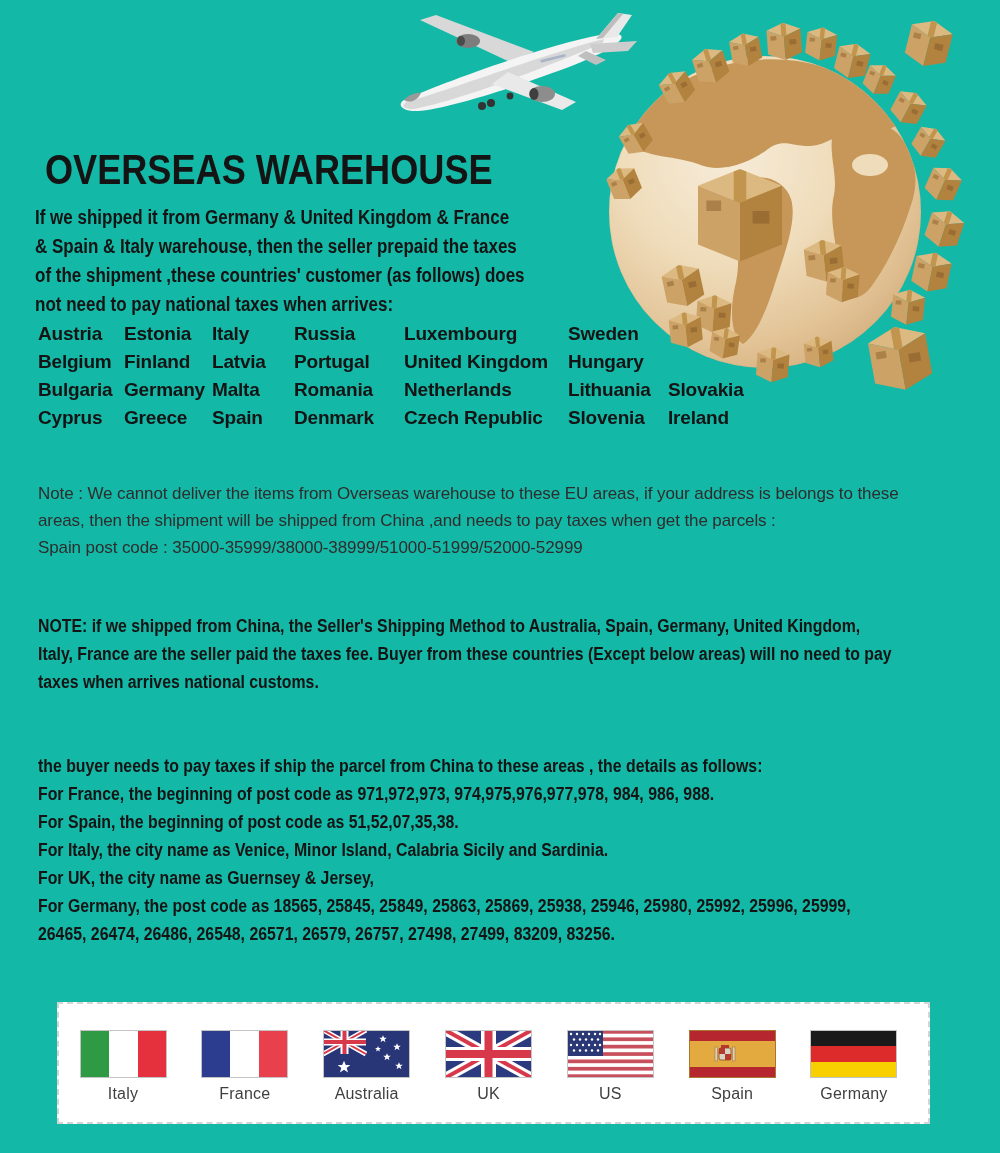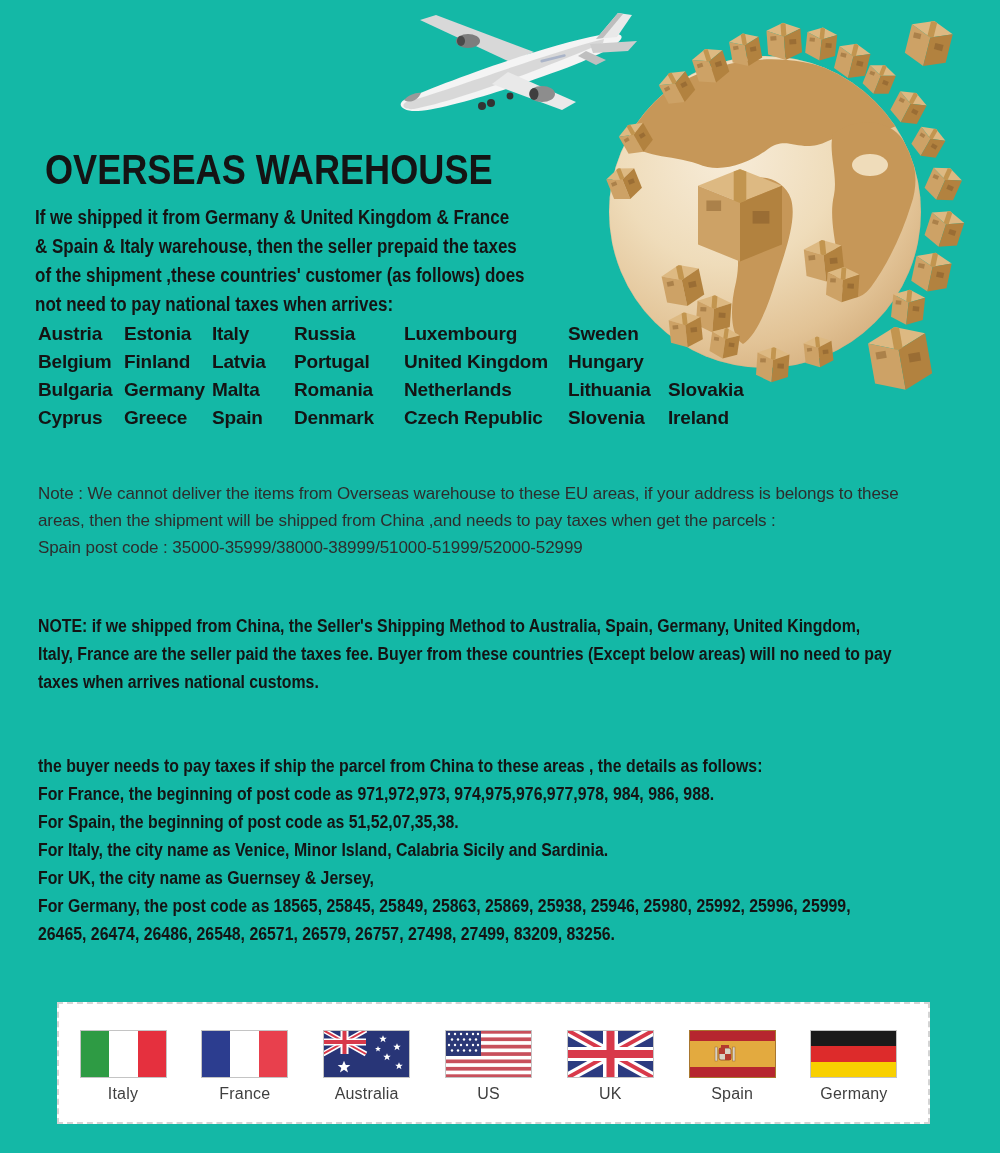--- a/index.html
+++ b/index.html
@@ -280,20 +280,36 @@
           <use href="#star5" transform="translate(60,9) scale(0.9)"></use>
           <use href="#star5" transform="translate(74,17) scale(0.9)"></use>
           <use href="#star5" transform="translate(64,27) scale(0.9)"></use>
           <use href="#star5" transform="translate(55,19) scale(0.7)"></use>
           <use href="#star5" transform="translate(76,36) scale(0.9)"></use>
           <rect x="0.5" y="0.5" width="86" height="47" fill="none" stroke="#c4c4c4"></rect>
         </svg>
         <div class="flag-label">Australia</div>
       </div>
 
+
+      <div class="flag-item">
+        <svg width="87" height="48" viewBox="0 0 87 48">
+          <rect width="87" height="48" fill="#2c3b80"></rect>
+          <line x1="0" y1="0" x2="87" y2="48" stroke="#ffffff" stroke-width="10"></line>
+          <line x1="87" y1="0" x2="0" y2="48" stroke="#ffffff" stroke-width="10"></line>
+          <line x1="0" y1="0" x2="87" y2="48" stroke="#d8394a" stroke-width="4"></line>
+          <line x1="87" y1="0" x2="0" y2="48" stroke="#d8394a" stroke-width="4"></line>
+          <rect x="36" width="15" height="48" fill="#ffffff"></rect>
+            <rect y="17" width="87" height="14" fill="#ffffff"></rect>
+          <rect x="39.5" width="8" height="48" fill="#d8394a"></rect>
+            <rect y="20" width="87" height="8" fill="#d8394a"></rect>
+          <rect x="0.5" y="0.5" width="86" height="47" fill="none" stroke="#c4c4c4"></rect>
+        </svg>
+        <div class="flag-label">UK</div>
+      </div>
 
       <div class="flag-item">
         <svg width="87" height="48" viewBox="0 0 87 48">
           <rect width="87" height="48" fill="#ffffff"></rect>
           <g fill="#c8505c">
             <rect y="0" width="87" height="3.7"></rect>
               <rect y="7.4" width="87" height="3.7"></rect>
               <rect y="14.8" width="87" height="3.7"></rect>
             <rect y="22.2" width="87" height="3.7"></rect>
               <rect y="29.5" width="87" height="3.7"></rect>
@@ -325,36 +341,20 @@
               <circle cx="25" cy="20.5" r="1.2"></circle>
               <circle cx="31" cy="20.5" r="1.2"></circle>
           </g>
           <rect x="0.5" y="0.5" width="86" height="47" fill="none" stroke="#c4c4c4"></rect>
         </svg>
         <div class="flag-label">US</div>
       </div>
 
       <div class="flag-item">
         <svg width="87" height="48" viewBox="0 0 87 48">
-          <rect width="87" height="48" fill="#2c3b80"></rect>
-          <line x1="0" y1="0" x2="87" y2="48" stroke="#ffffff" stroke-width="10"></line>
-          <line x1="87" y1="0" x2="0" y2="48" stroke="#ffffff" stroke-width="10"></line>
-          <line x1="0" y1="0" x2="87" y2="48" stroke="#d8394a" stroke-width="4"></line>
-          <line x1="87" y1="0" x2="0" y2="48" stroke="#d8394a" stroke-width="4"></line>
-          <rect x="36" width="15" height="48" fill="#ffffff"></rect>
-            <rect y="17" width="87" height="14" fill="#ffffff"></rect>
-          <rect x="39.5" width="8" height="48" fill="#d8394a"></rect>
-            <rect y="20" width="87" height="8" fill="#d8394a"></rect>
-          <rect x="0.5" y="0.5" width="86" height="47" fill="none" stroke="#c4c4c4"></rect>
-        </svg>
-        <div class="flag-label">UK</div>
-      </div>
-
-      <div class="flag-item">
-        <svg width="87" height="48" viewBox="0 0 87 48">
           <rect width="87" height="48" fill="#e3aa3f"></rect>
           <rect width="87" height="11" fill="#b6262f"></rect>
             <rect y="37" width="87" height="11" fill="#b6262f"></rect>
           <g transform="translate(36,24)">
             <rect x="-10" y="-7" width="2.4" height="14" fill="#d8d2c4" stroke="#9c6a3a" stroke-width="0.5"></rect>
             <rect x="7.6" y="-7" width="2.4" height="14" fill="#d8d2c4" stroke="#9c6a3a" stroke-width="0.5"></rect>
             <rect x="-6" y="-6" width="12" height="12" rx="2" fill="#d8d2c4" stroke="#8a4a2a" stroke-width="0.8"></rect>
             <rect x="-6" y="-6" width="6" height="6" fill="#b3392f"></rect>
             <rect x="0" y="0" width="6" height="6" fill="#b3392f"></rect>
             <rect x="-4" y="-9" width="8" height="3" fill="#b3392f"></rect>

